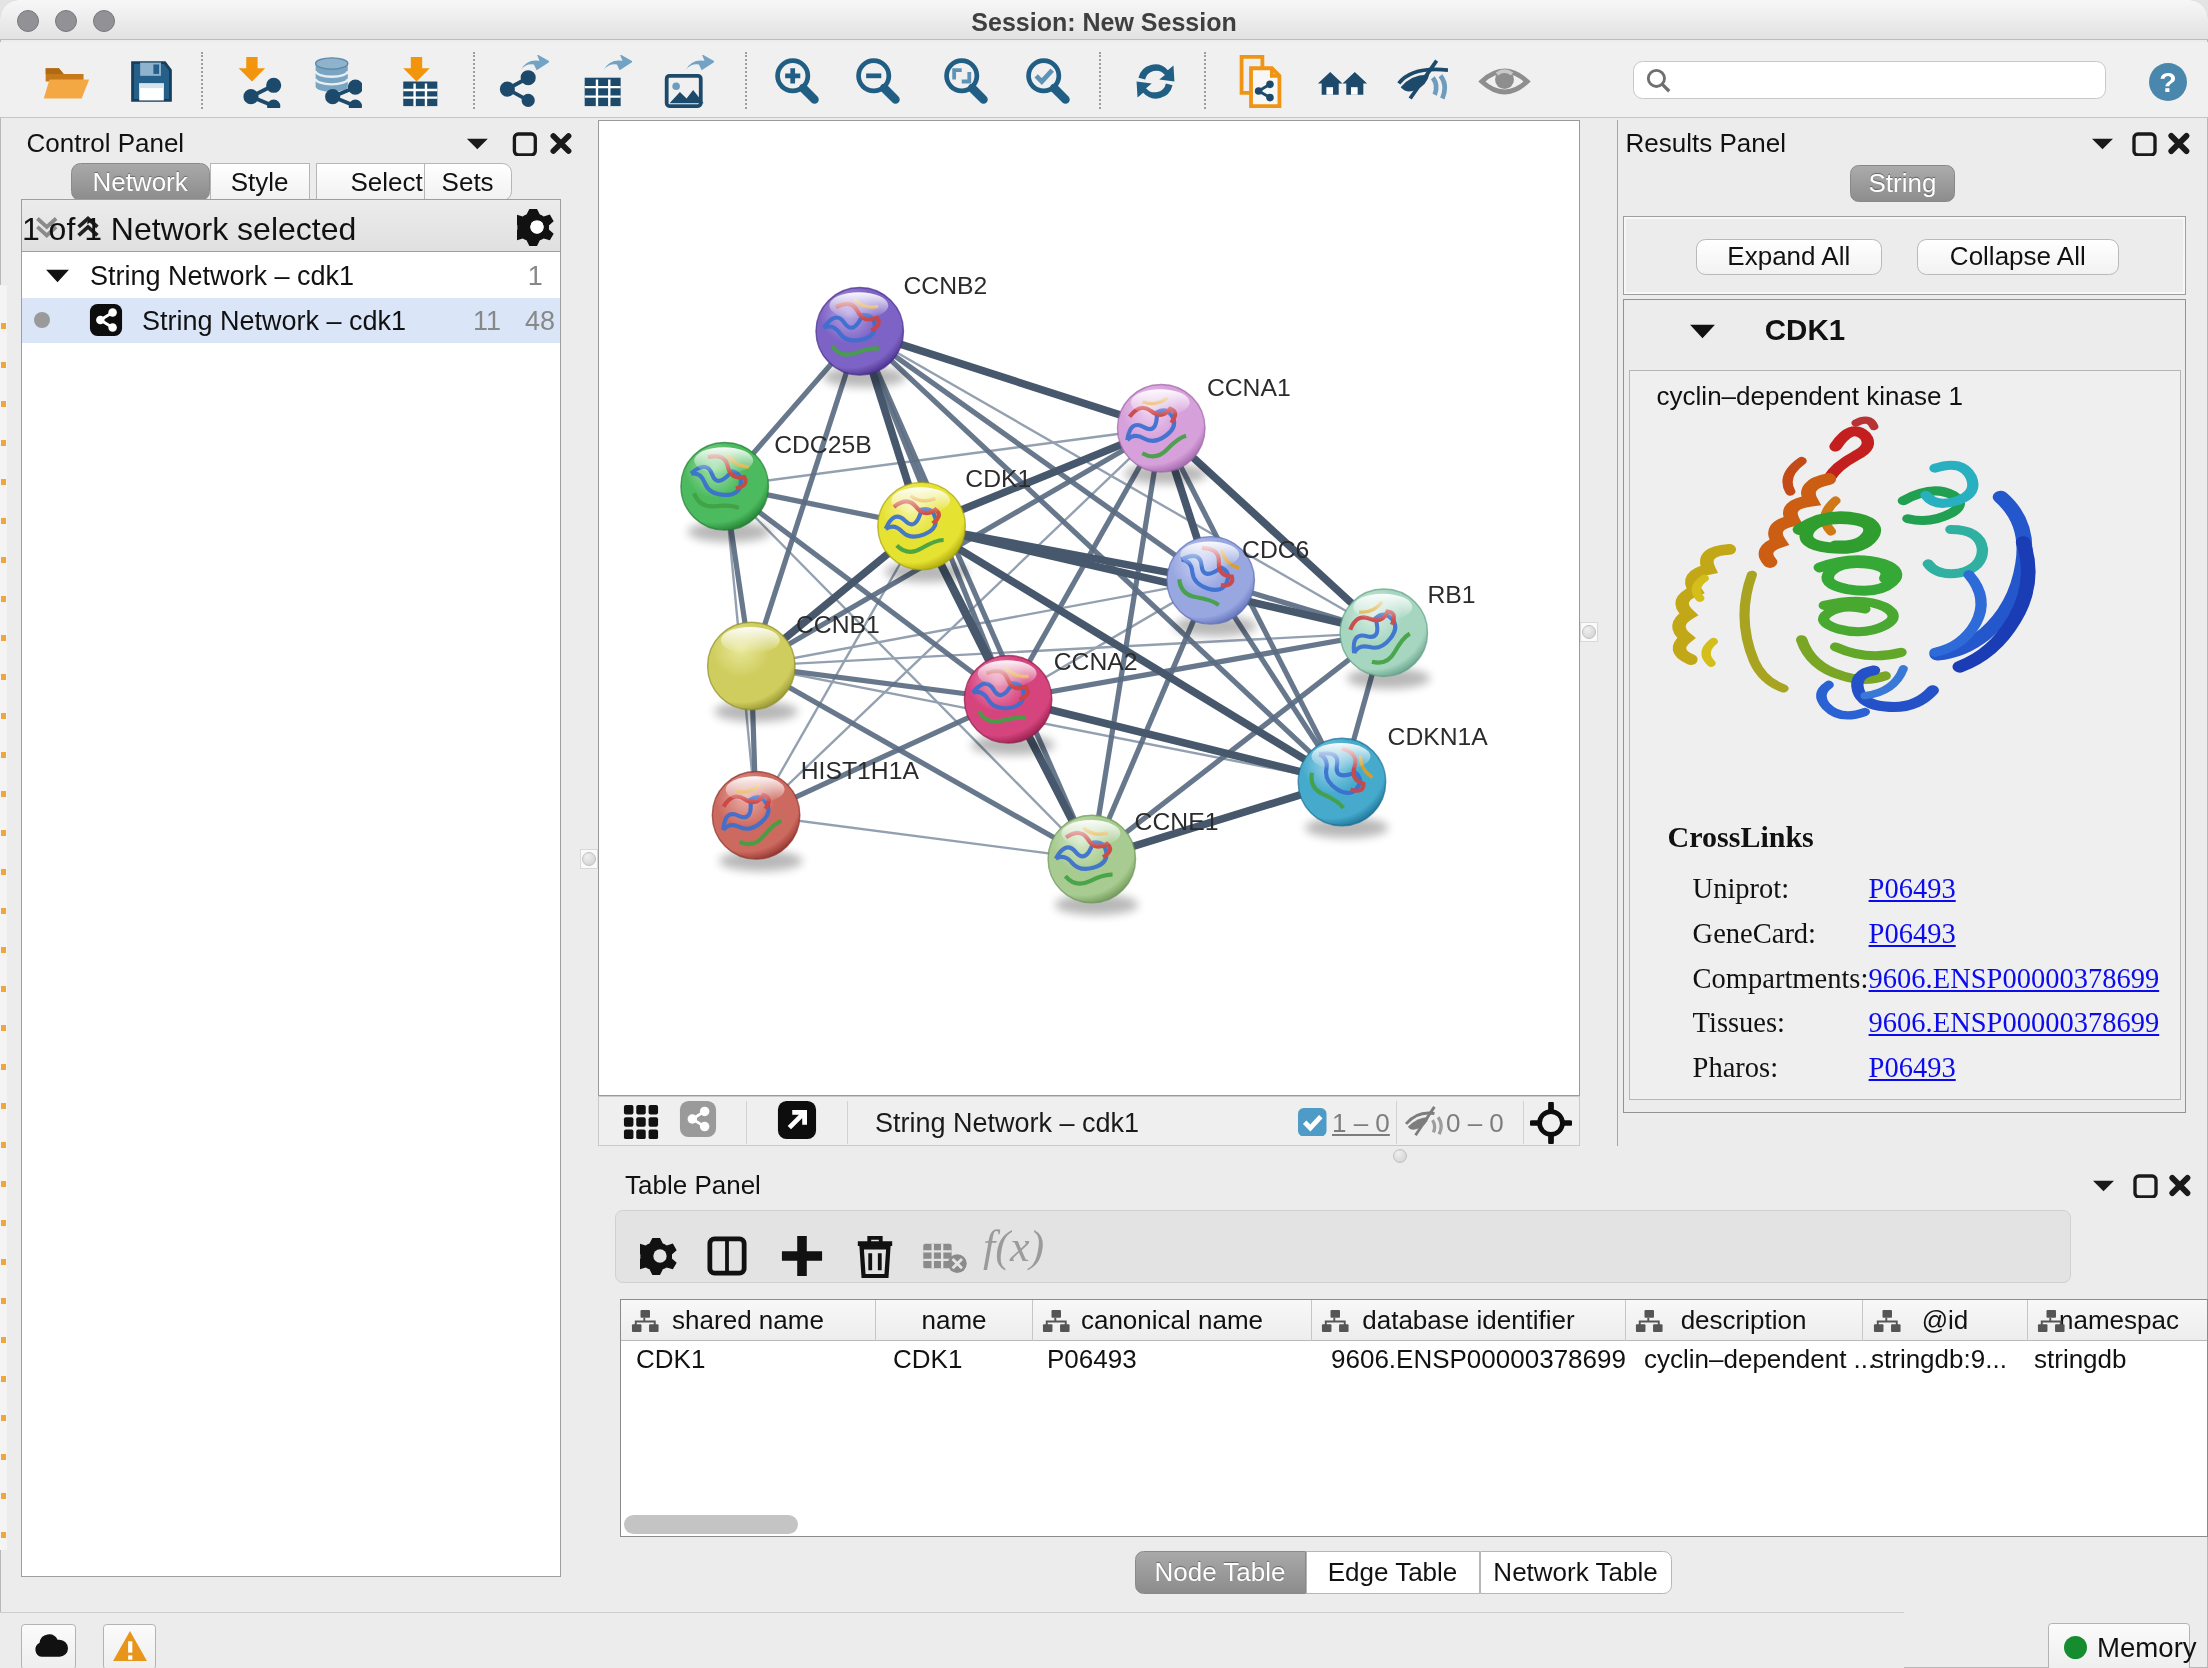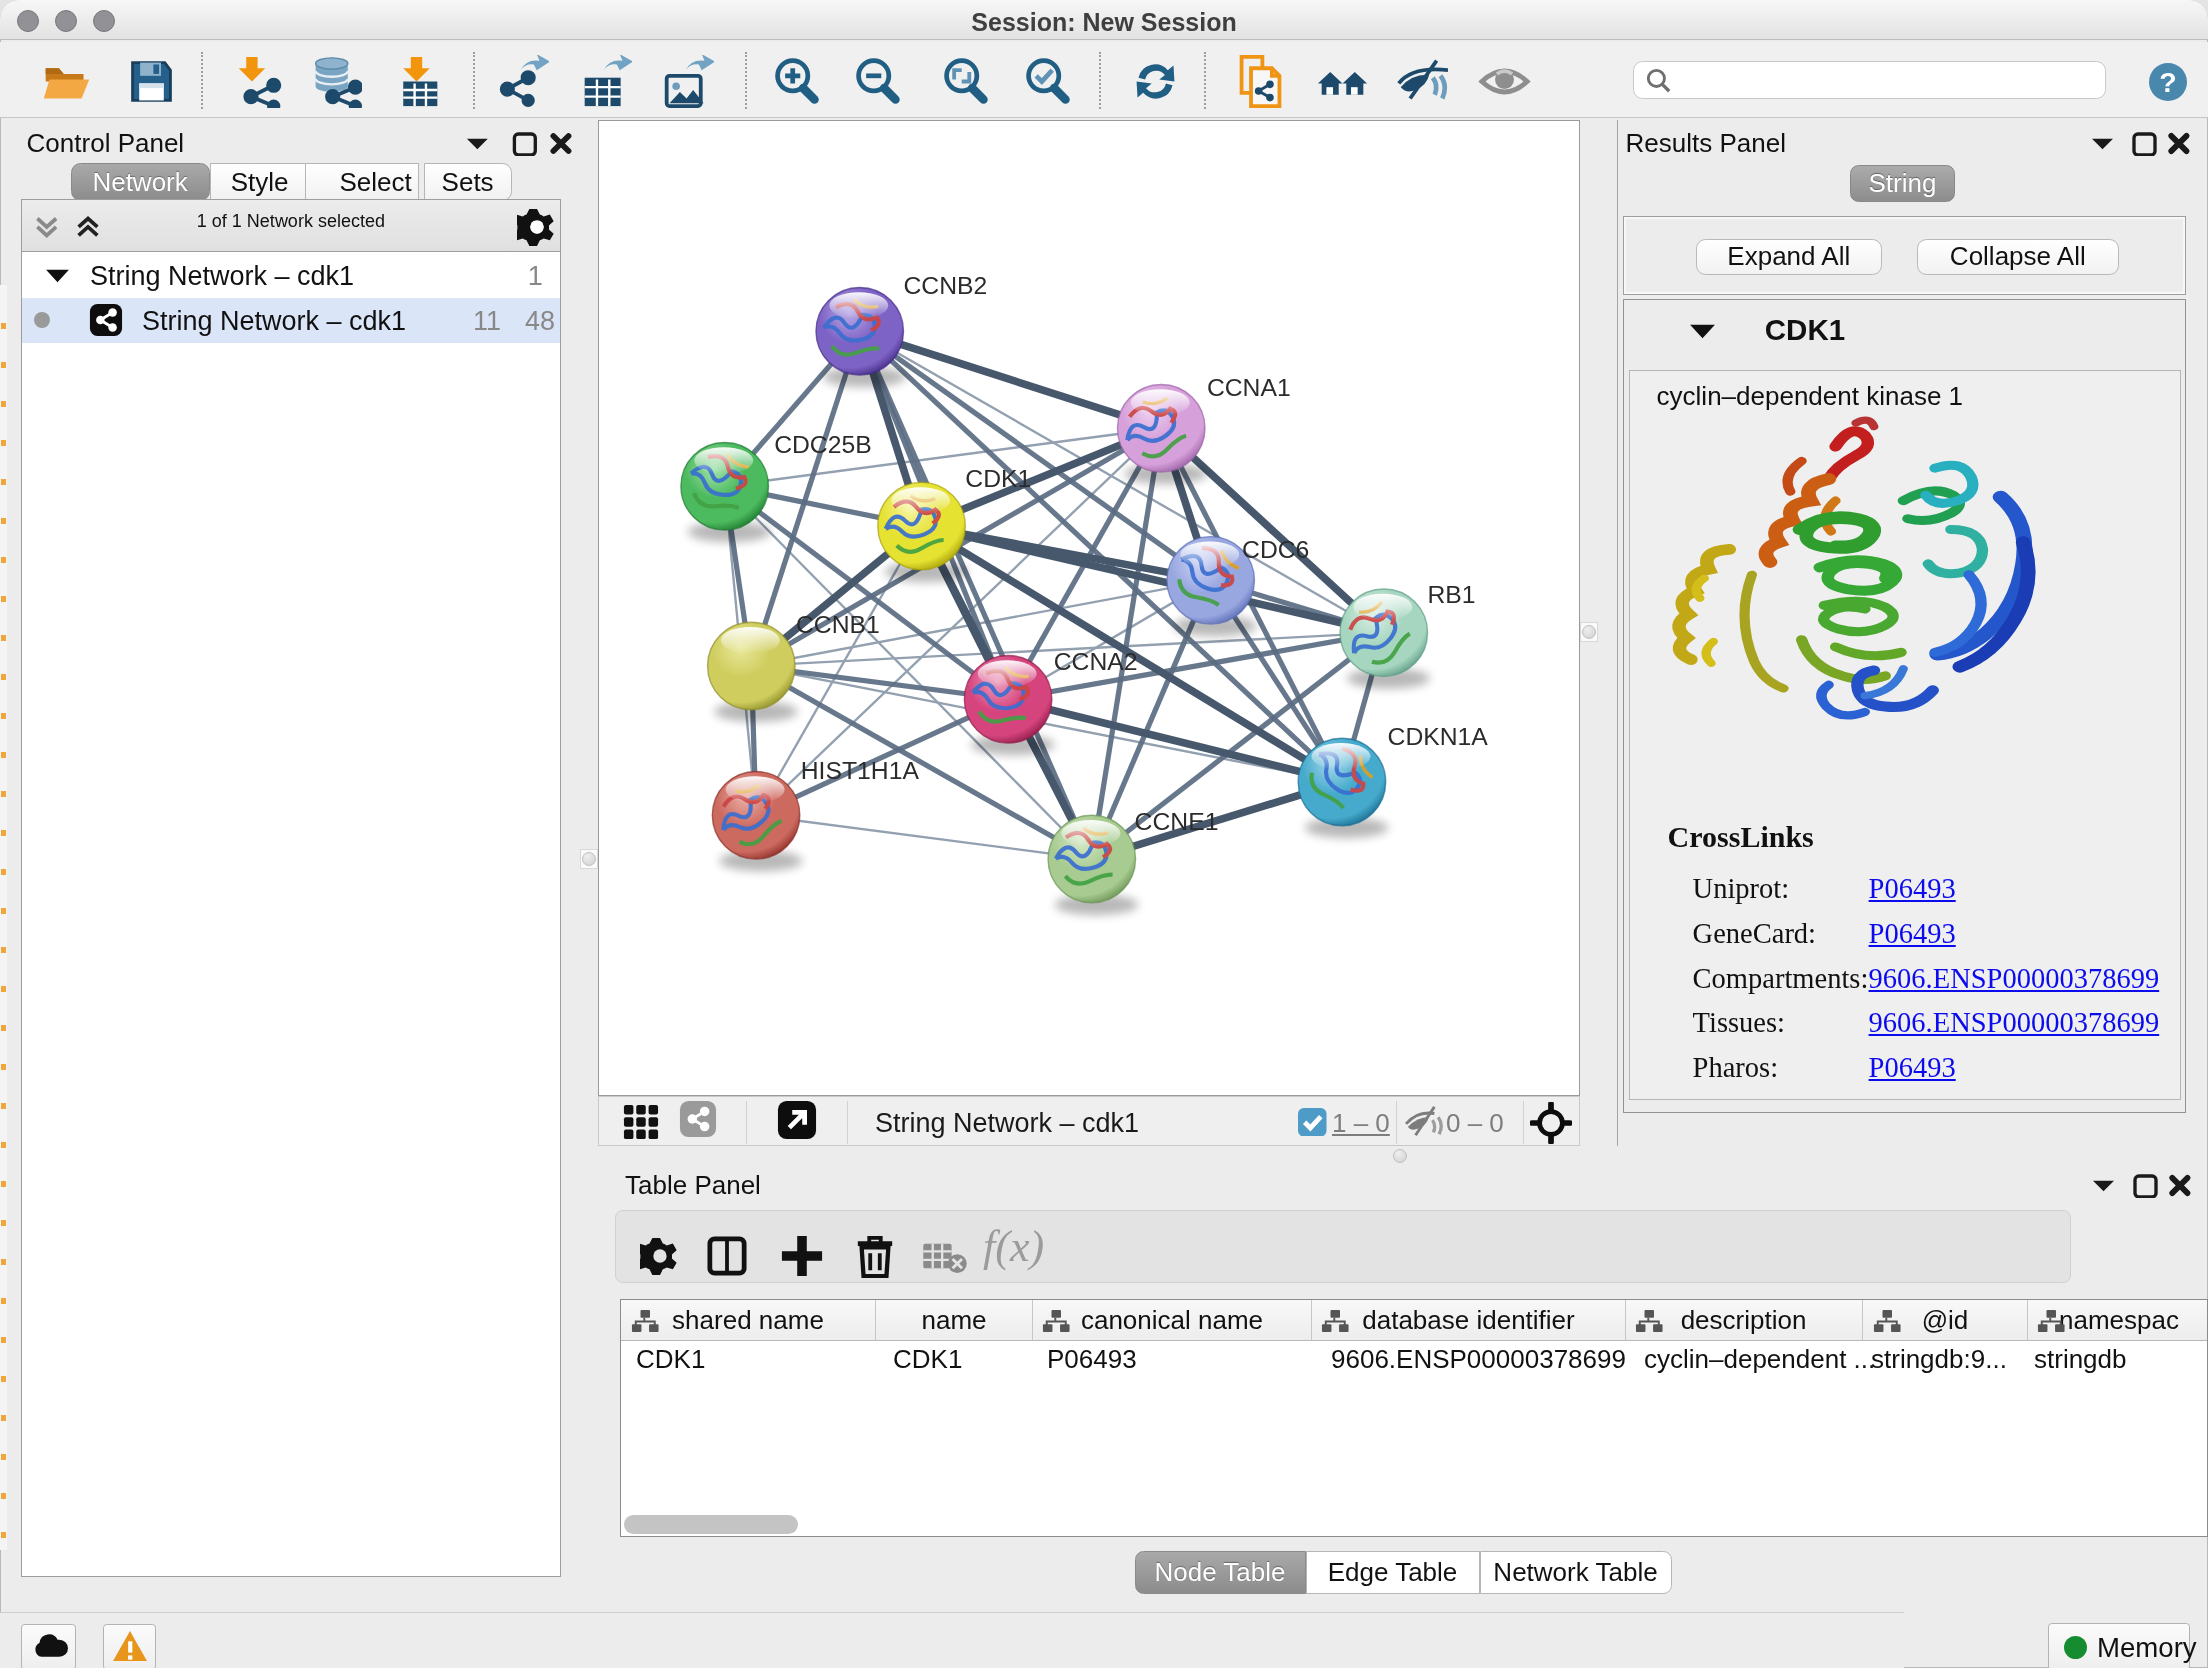--- a/index.html
+++ b/index.html
@@ -210,34 +210,34 @@
   <div class="cp">
     <div class="panelhead" style="position:absolute;left:19px;top:7.6px;">Control Panel</div>
     <svg style="position:absolute;left:457px;top:11.4px;" width="114" height="25" viewBox="0 0 120 26">
       <path d="M2 8 l11 11 11 -11 z" fill="#1a1a1a"></path>
       <rect x="52" y="3" width="22" height="22" rx="4" fill="none" stroke="#1a1a1a" stroke-width="3.5"></rect>
       <path d="M93 5 l16 16 M109 5 l-16 16" stroke="#1a1a1a" stroke-width="6" stroke-linecap="round"></path>
     </svg>
     <div class="tabs" style="left:63px; top:43px; width:447px; height:38px;">
       <div class="tab sel" style="left:0; width:139px;">Network</div>
       <div class="tab" style="left:139px; width:100px; border-radius:0;">Style</div>
-      <div class="tab" style="left:234px; width:114px; border-radius:0;padding-left:28px;">Select</div>
+      <div class="tab" style="left:245px; width:114px; border-radius:0;padding-left:28px;">Select</div>
       <div class="tab" style="left:353px; width:88px; border-radius:0 9.5px 9.5px 0;">Sets</div>
     </div>
     <div class="cpbox">
       <div class="cpbar">
         <svg style="position:absolute;left:13.3px;top:11.4px;" width="76" height="30" viewBox="0 0 80 32">
           <g stroke="#8a8a8a" stroke-width="4" fill="none">
             <path d="M2 8 l10 9 10 -9 M2 17 l10 9 10 -9"></path>
           </g>
           <g stroke="#222" stroke-width="4" fill="none">
             <path d="M46 17 l10 -9 10 9 M46 26 l10 -9 10 9"></path>
           </g>
         </svg>
-        <div style="position:absolute;left:0;top:11.4px;width:100%;text-align:center;font-size:18px;color:#111;">1 of 1 Network selected</div>
+        <div style="position:absolute;left:0;top:11.4px;width:100%;font-size:32px;color:#111;">1 of 1 Network selected</div>
         <svg style="position:absolute;left:495px;top:6.7px;" width="40" height="40" viewBox="0 0 42 42">
           <path fill="#111" d="M21 2 l3 6 a14 14 0 0 1 4 2 l6.5 -2 4 7 -5 4.5 a14 14 0 0 1 0 4 l5 4.5 -4 7 -6.5 -2 a14 14 0 0 1 -4 2 l-3 6 -8 0 -3 -6 a14 14 0 0 1 -4 -2 l-6.5 2 -4 -7 5 -4.5 a14 14 0 0 1 0 -4 l-5 -4.5 4 -7 6.5 2 a14 14 0 0 1 4 -2 l3 -6 z M17 15 a7 7 0 1 0 8 0 z"></path>
           <circle cx="21" cy="21" r="7" fill="#fff"></circle>
         </svg>
       </div>
       <div class="cprow1">
         <svg style="position:absolute;left:23px;top:13.3px;" width="25" height="19" viewBox="0 0 26 20">
             <path d="M1 3 l12 13 12 -13 z" fill="#111"></path>
           </svg>
         <div style="position:absolute;left:68px;top:6.7px;font-size:27px;color:#111;">String Network – cdk1</div>

